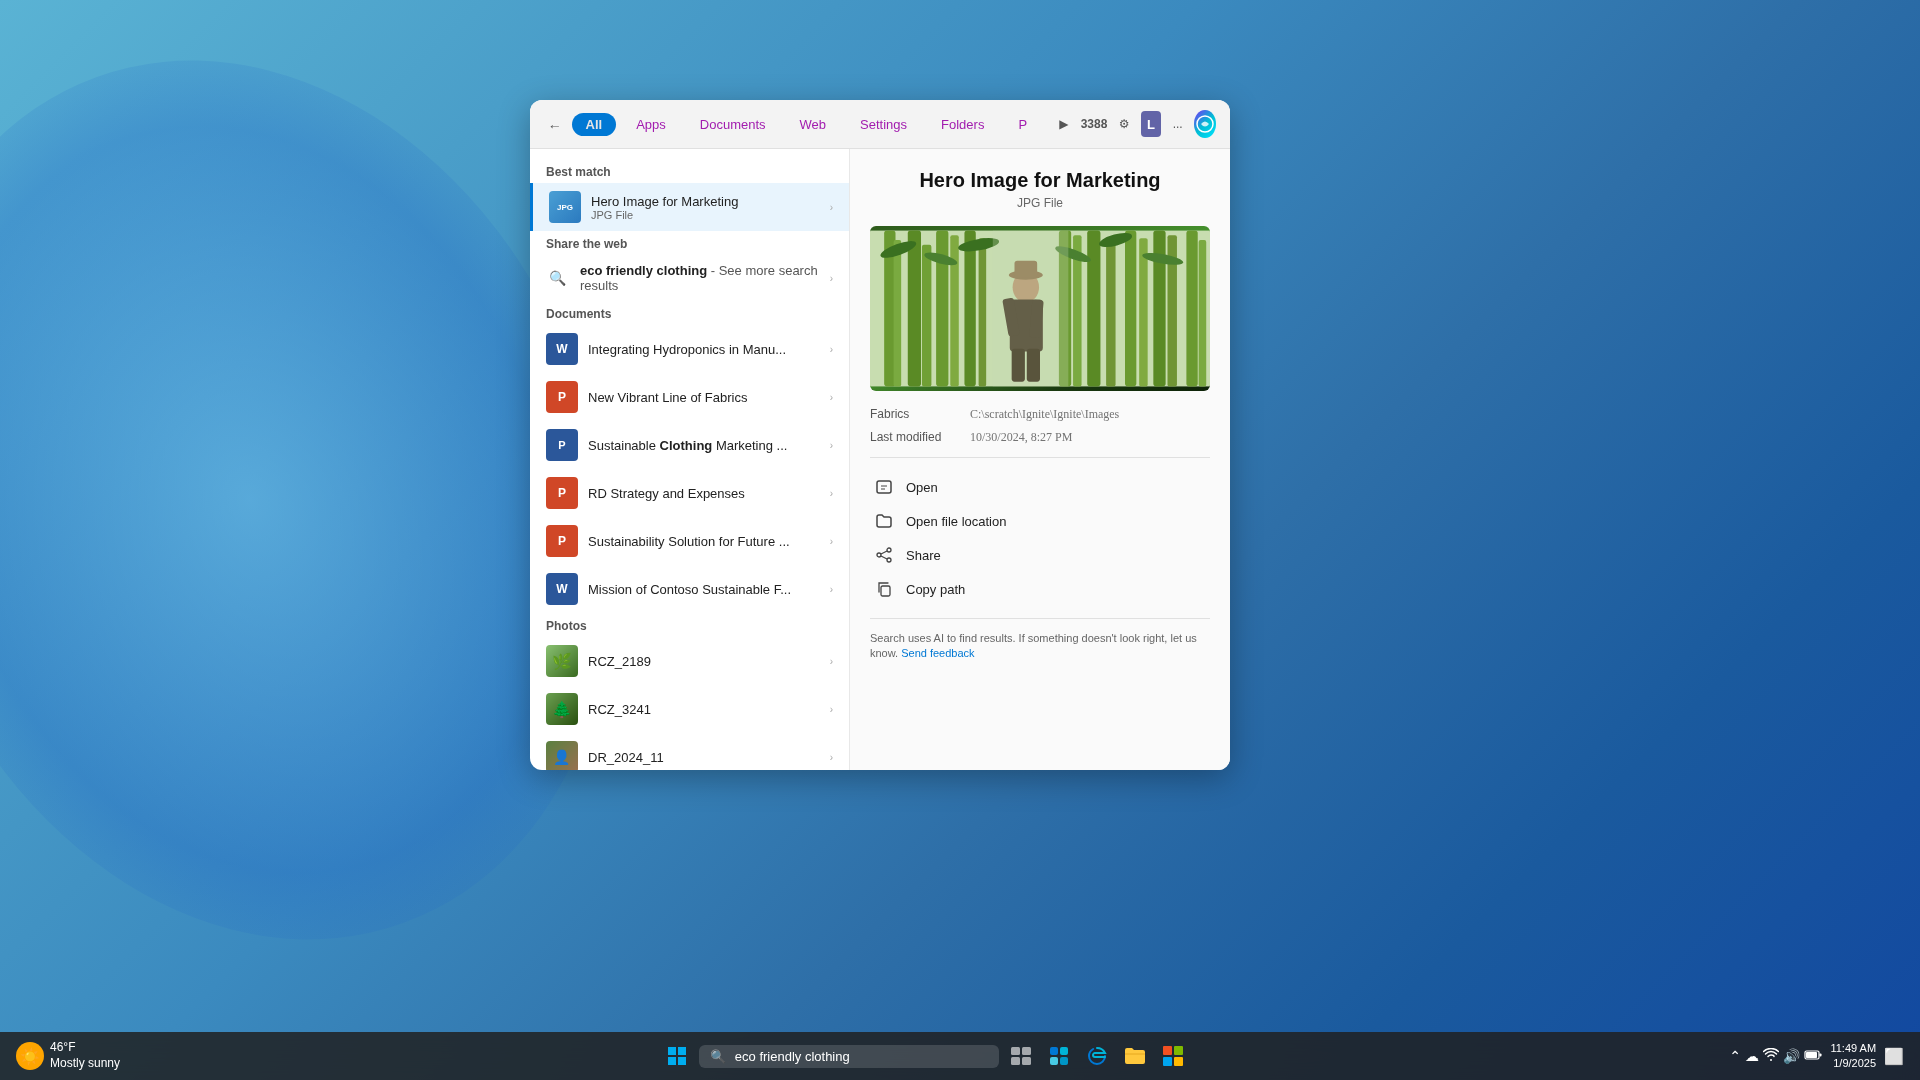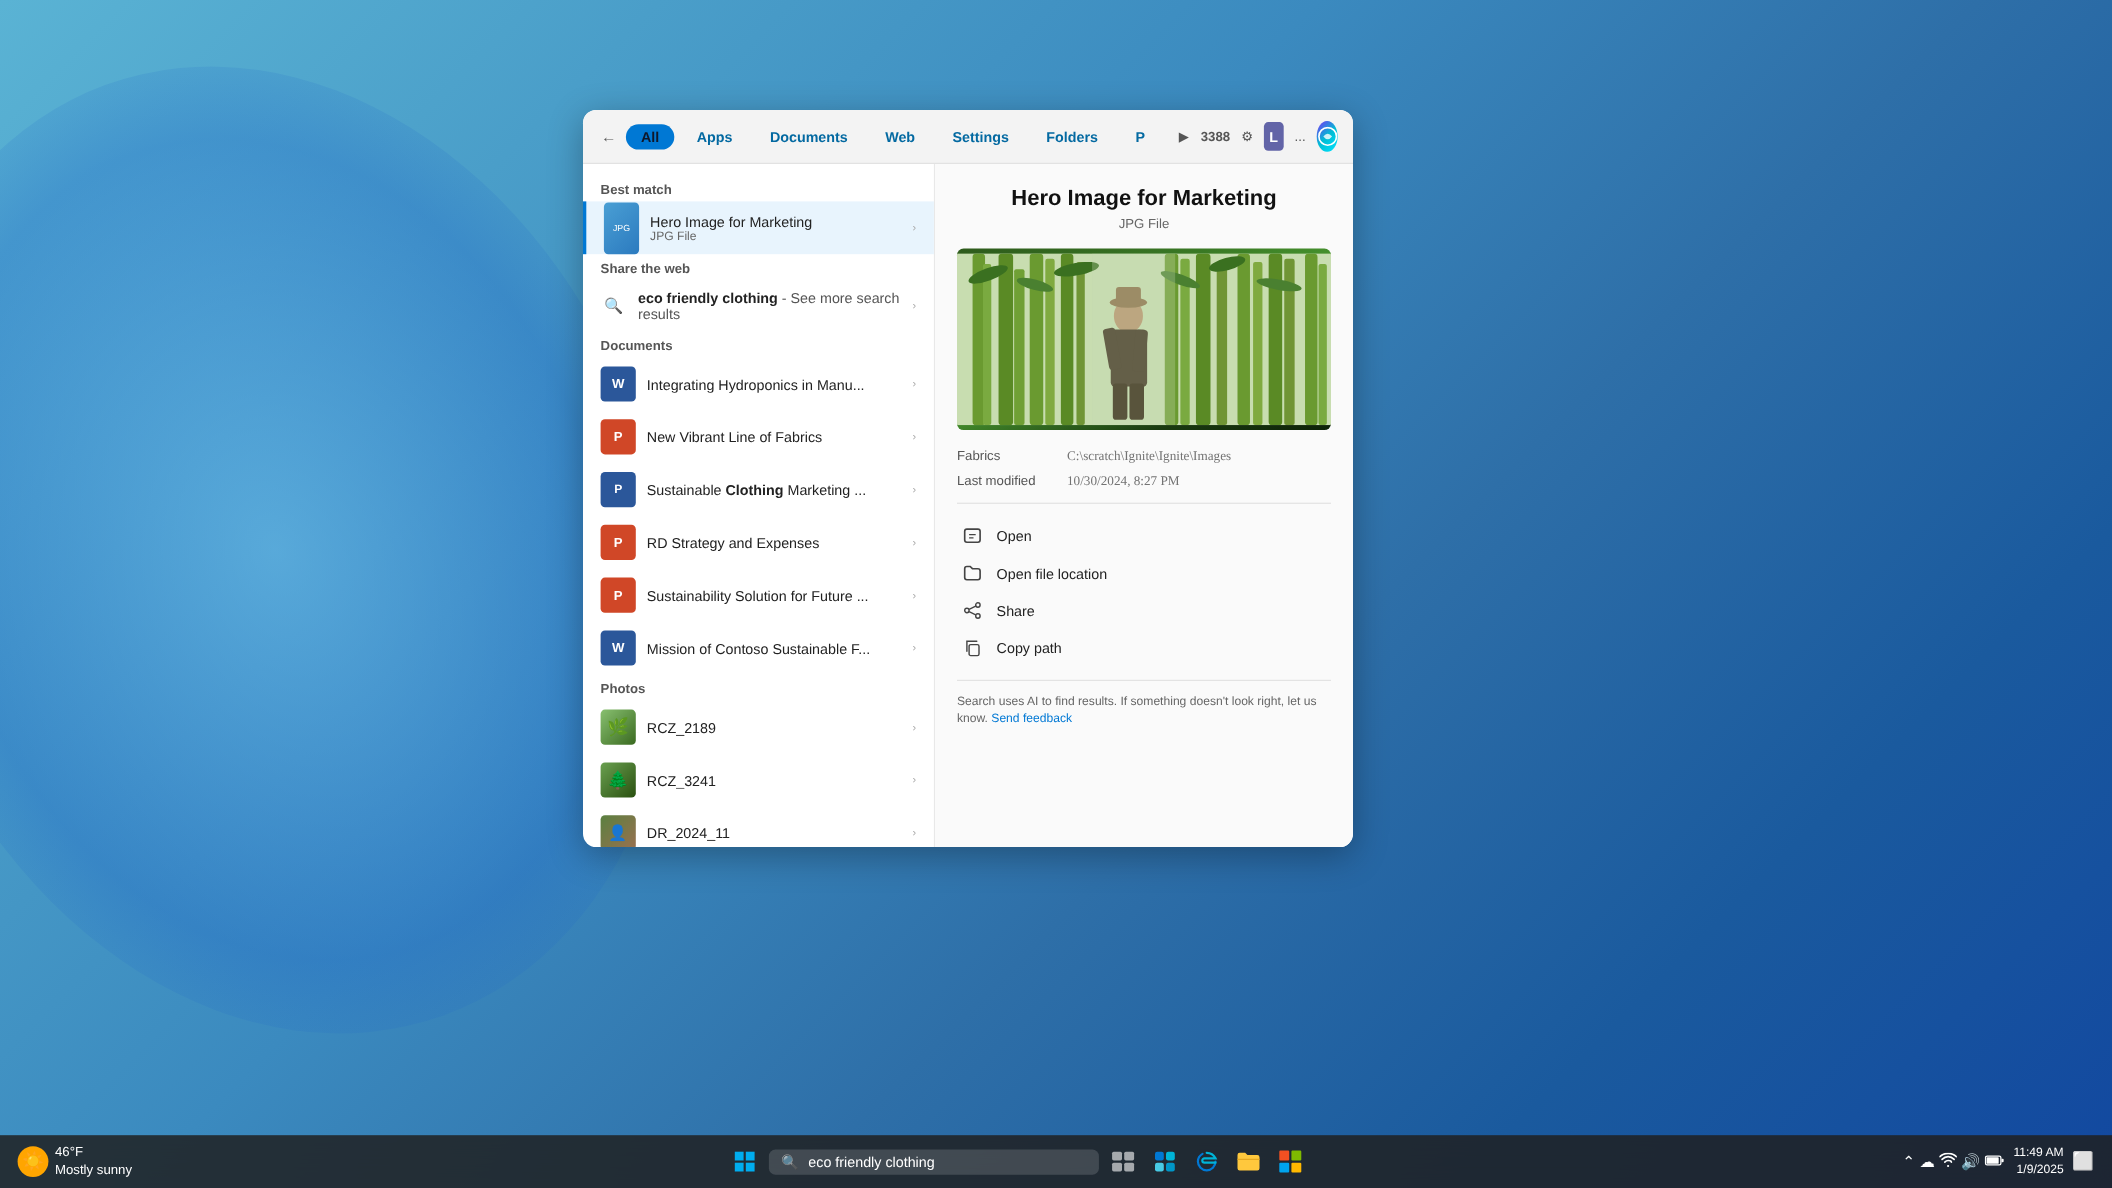--- a/index.html
+++ b/index.html
@@ -60,26 +60,26 @@
       cursor: pointer;
       color: #555;
       font-size: 14px;
     }
 
     .tab-pill {
       padding: 4px 14px;
       border-radius: 20px;
       font-size: 13px;
       cursor: pointer;
-      color: #0369a1;
-      font-weight: 700;
+      color: #a21caf;
+      font-weight: 400;
     }
     .tab-pill.active {
       background: #0078d4;
-      color: #0f172a;
+      color: #e5e5e5;
       font-weight: 600;
     }
 
     .top-bar-spacer { flex: 1; }
 
     .top-bar-icon {
       width: 28px;
       height: 28px;
       display: flex;
       align-items: center;
@@ -214,29 +214,29 @@
       flex: 1;
       font-size: 13px;
       color: #222;
     }
     .search-web-text .query { font-weight: 600; }
     .search-web-text .sub { color: #555; font-weight: 400; }
 
     
     .icon-jpg {
       width: 32px;
-      height: 47px;
+      height: 32px;
       background: linear-gradient(135deg, #4a9fd4, #2b7abf);
       border-radius: 4px;
       display: flex;
       align-items: center;
       justify-content: center;
       color: white;
       font-size: 8px;
-      font-weight: 400;
+      font-weight: 700;
     }
     .icon-word {
       width: 32px;
       height: 32px;
       background: #2b579a;
       border-radius: 4px;
       display: flex;
       align-items: center;
       justify-content: center;
       color: white;

